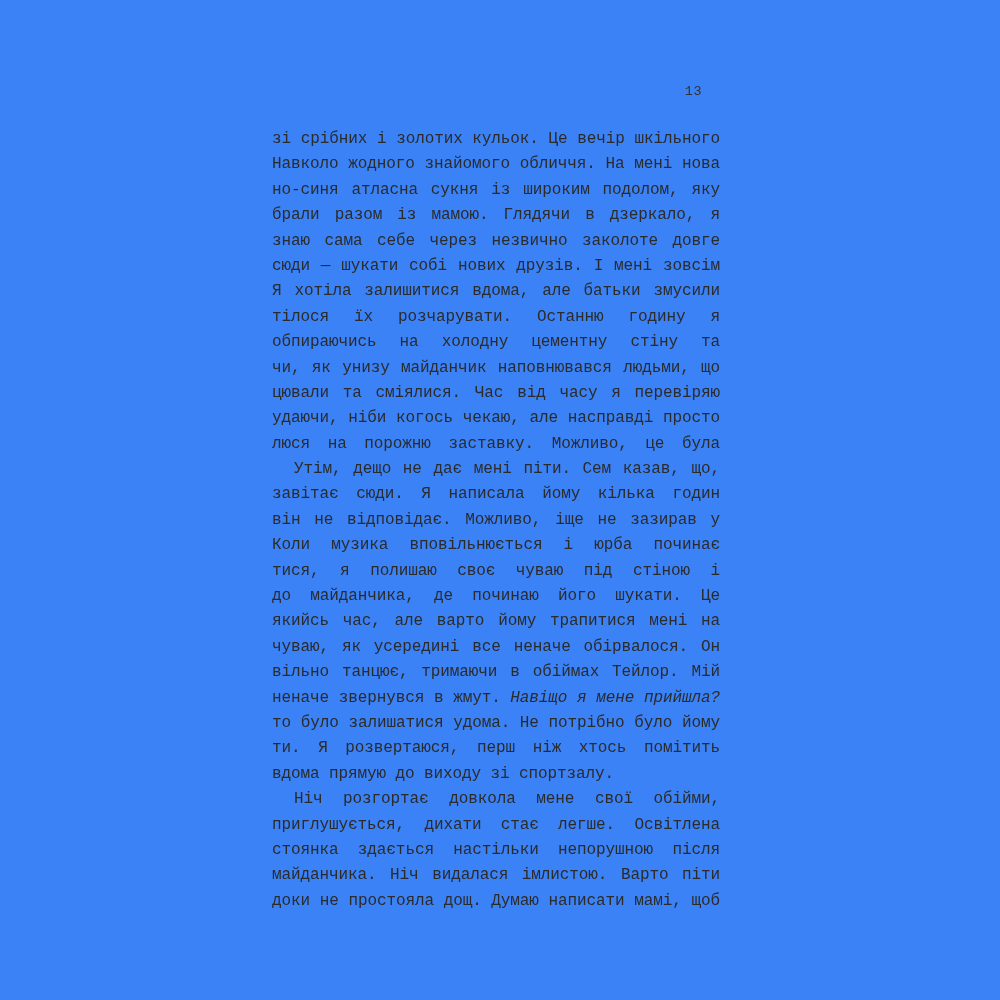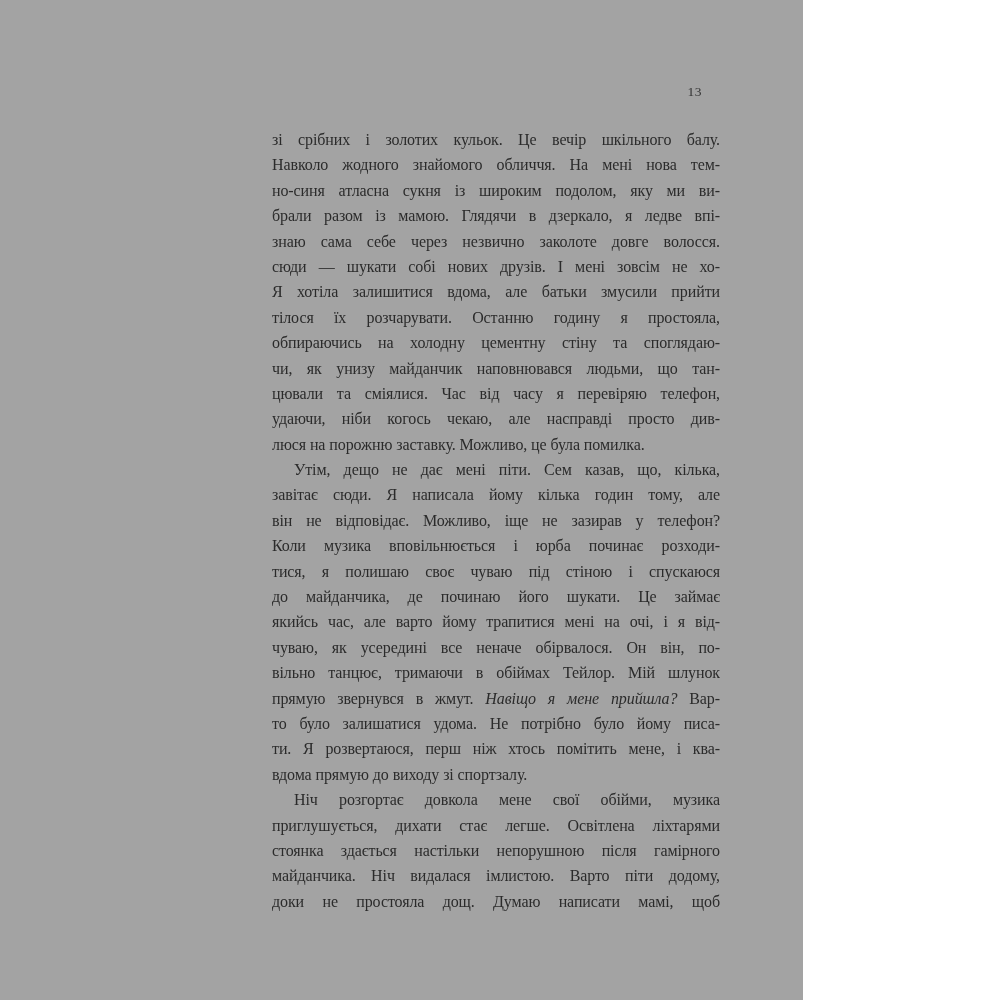--- a/index.html
+++ b/index.html
@@ -2,25 +2,25 @@
 <html lang="uk"><head>
 <meta charset="utf-8">
 <style>
   html, body {
     margin: 0;
     padding: 0;
     background: #ffffff;
   }
   .page {
     position: relative;
-    width: 803px;
+    width: 1000px;
     height: 1000px;
-    background: #a3a3a3;
+    background: #3b82f6;
     overflow: hidden;
-    font-family: Liberation Serif, serif;
+    font-family: Liberation Mono, monospace;
     color: #2b2b2b;
   }
   .folio {
     position: absolute;
     left: 256px;
     top: 84px;
     width: 446px;
     text-align: right;
     font-size: 13.5px;
     letter-spacing: 0.5px;
@@ -80,21 +80,21 @@
       <div class="para">
         <div class="line first-indent"><span>Утім, дещо не дає мені піти. Сем казав, що, кілька,</span></div>
         <div class="line"><span>завітає сюди. Я написала йому кілька годин тому, але</span></div>
         <div class="line"><span>він не відповідає. Можливо, іще не зазирав у телефон?</span></div>
         <div class="line"><span>Коли музика вповільнюється і юрба починає розходи-</span></div>
         <div class="line"><span>тися, я полишаю своє чуваю під стіною і спускаюся</span></div>
         <div class="line"><span>до майданчика, де починаю його шукати. Це займає</span></div>
         <div class="line"><span>якийсь час, але варто йому трапитися мені на очі, і я від-</span></div>
         <div class="line"><span>чуваю, як усередині все неначе обірвалося. Он він, по-</span></div>
         <div class="line"><span>вільно танцює, тримаючи в обіймах Тейлор. Мій шлунок</span></div>
-        <div class="line"><span>прямую звернувся в жмут. </span><em>Навіщо я мене прийшла?</em><span> Вар-</span></div>
+        <div class="line"><span>неначе звернувся в жмут. </span><em>Навіщо я мене прийшла?</em><span> Вар-</span></div>
         <div class="line"><span>то було залишатися удома. Не потрібно було йому писа-</span></div>
         <div class="line"><span>ти. Я розвертаюся, перш ніж хтось помітить мене, і ква-</span></div>
         <div class="line last"><span>вдома прямую до виходу зі спортзалу.</span></div>
       </div>
       <div class="para">
         <div class="line first-indent"><span>Ніч розгортає довкола мене свої обійми, музика</span></div>
         <div class="line"><span>приглушується, дихати стає легше. Освітлена ліхтарями</span></div>
         <div class="line"><span>стоянка здається настільки непорушною після гамірного</span></div>
         <div class="line"><span>майданчика. Ніч видалася імлистою. Варто піти додому,</span></div>
         <div class="line"><span>доки не простояла дощ. Думаю написати мамі, щоб</span></div>

